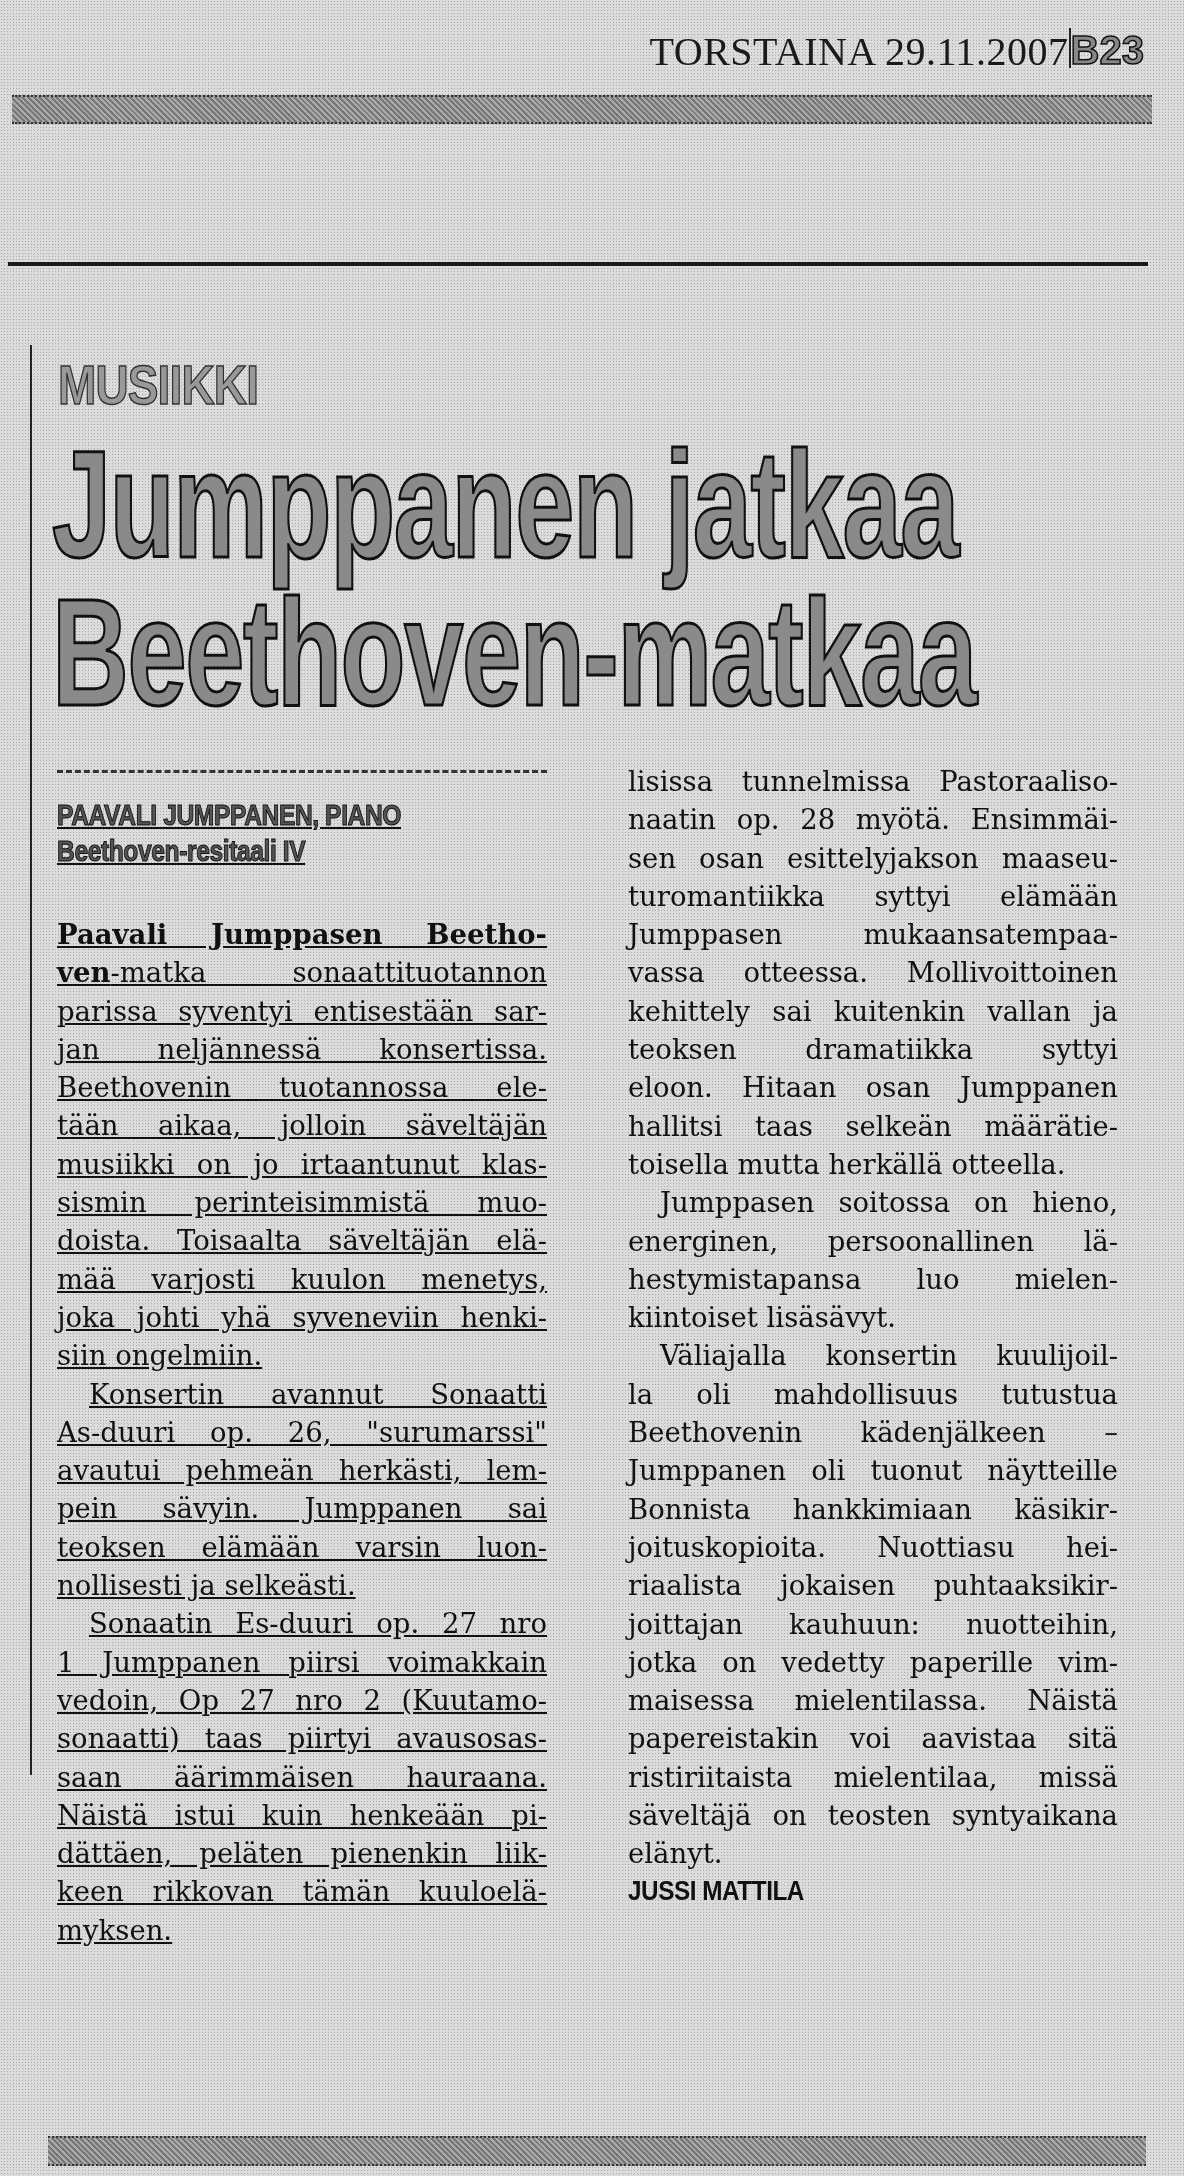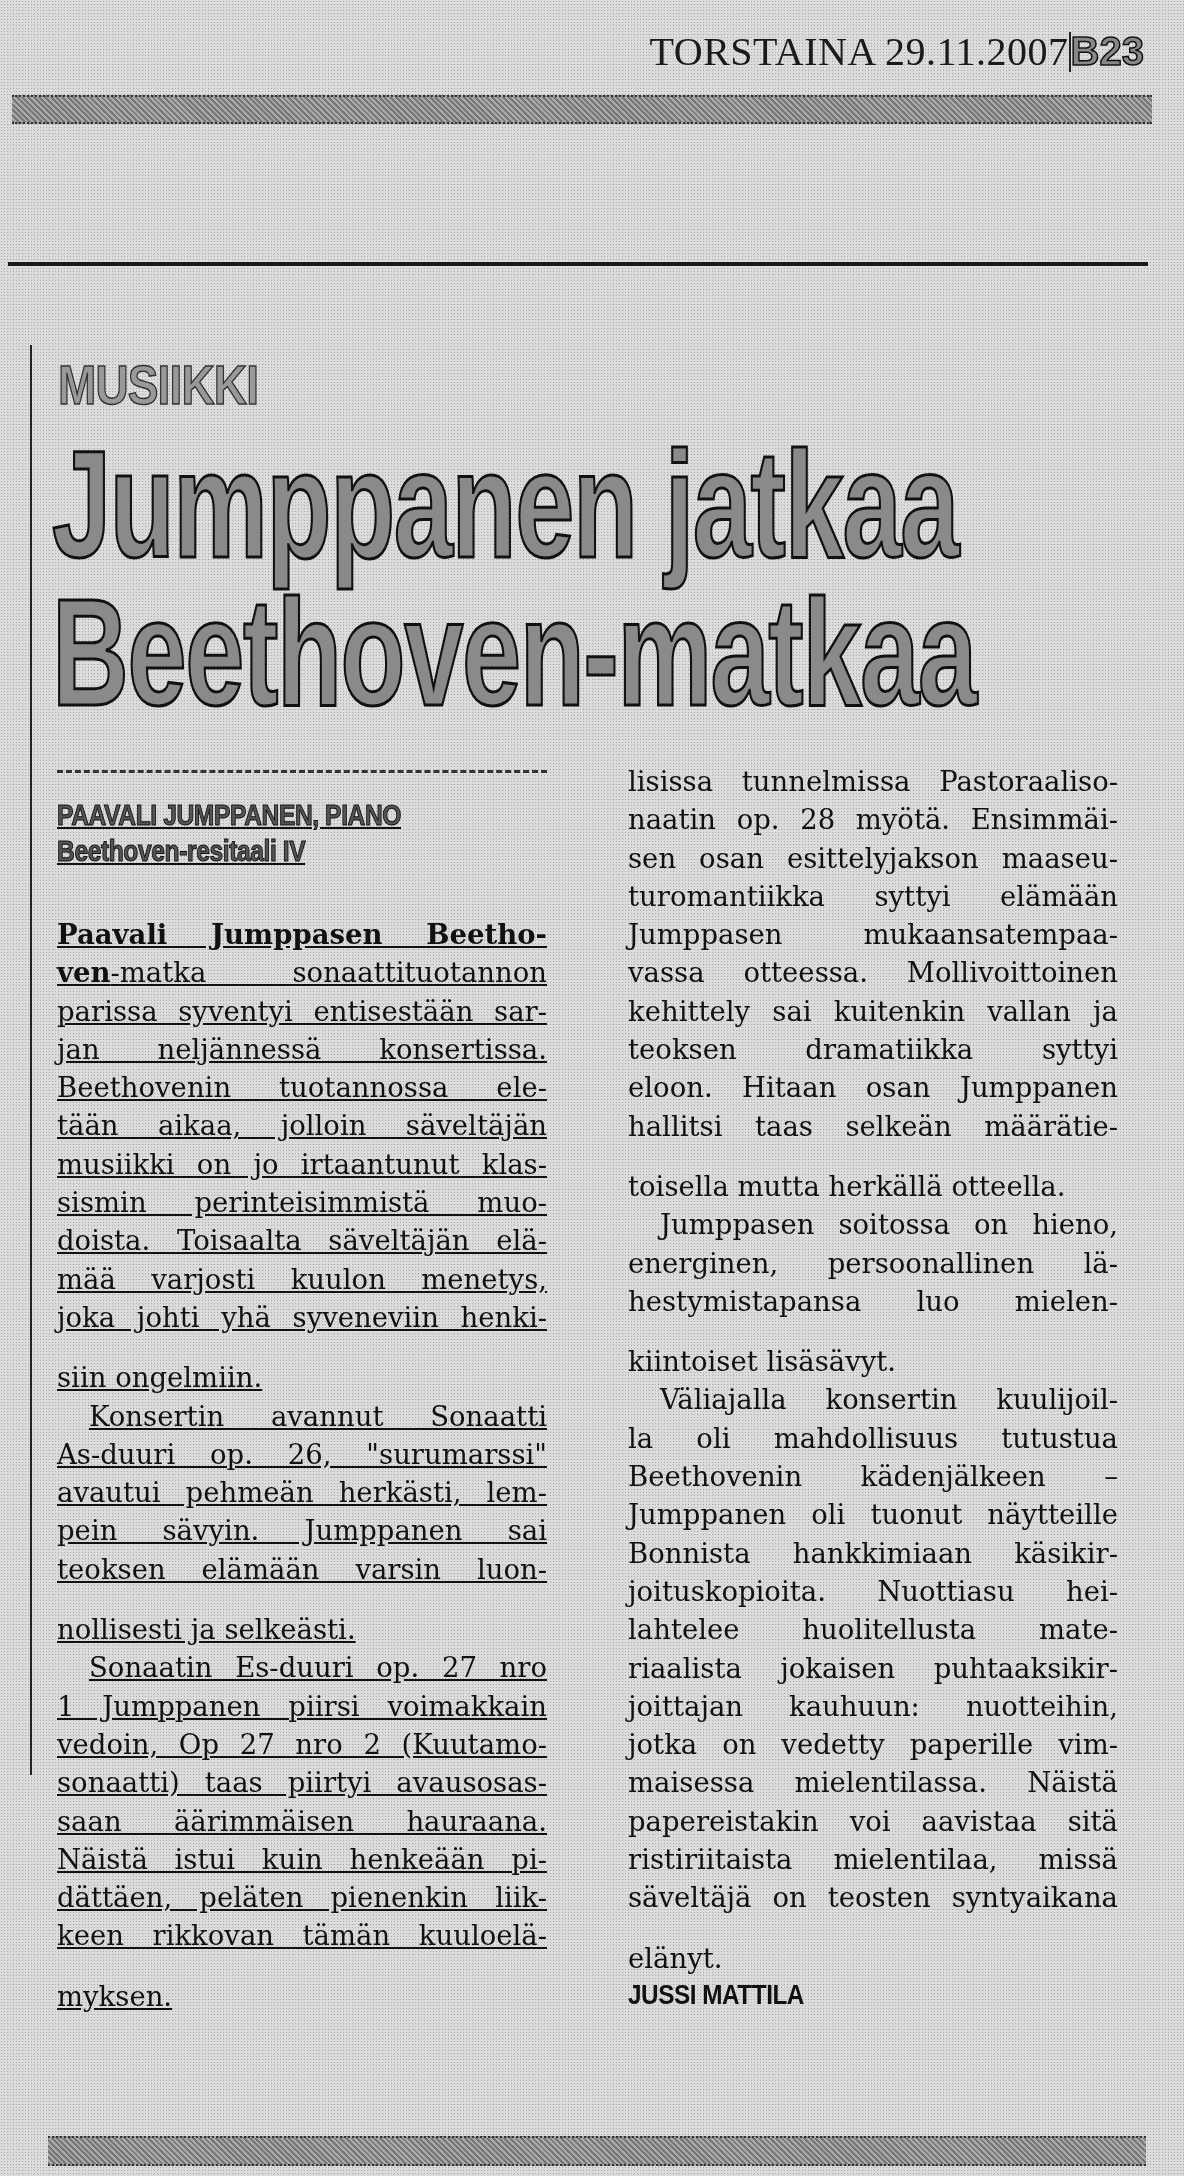--- a/index.html
+++ b/index.html
@@ -9,21 +9,21 @@
     background-image:
       radial-gradient(rgba(0,0,0,0.22) 0.7px, transparent 0.9px),
       radial-gradient(rgba(0,0,0,0.12) 0.7px, transparent 0.9px);
     background-size: 3px 3px, 5px 5px;
     background-position: 0 0, 1px 2px;
     font-family: "DejaVu Serif", serif;
     color: #111;
   }
   .page-header {
     position: absolute; top: 28px; right: 40px;
-    display: flex; align-items: center; 
+    display: flex; align-items: flex-start; 
   }
   .date {
     font-family: "Liberation Serif", serif;
     font-size: 40px; letter-spacing: 0.5px; color: #1a1a1a;
   }
   .sep { width: 2px; height: 40px; background: #222; }
   .pagenum {
     font-family: "Liberation Sans", sans-serif; font-weight: 700;
     font-size: 40px; color: #888; -webkit-text-stroke: 1.5px #111;
   }
@@ -75,21 +75,21 @@
     font-family: "Liberation Sans", sans-serif; font-weight: 700;
     font-size: 29px; line-height: 36px; color: #555;
     -webkit-text-stroke: 1px #111; letter-spacing: -0.5px;
     transform: scaleX(0.85); transform-origin: left; white-space: nowrap;
     margin-bottom: 46px;
   }
   .para { margin: 0; }
   .para.indent { text-indent: 32px; }
   .lead-bold { font-weight: 700; }
   .line { display: block; text-align-last: justify; }
-  .line.last { text-align-last: left; margin-top: 22px; }
+  .line.last { text-align-last: left; }
   .byline {
     font-family: "Liberation Sans", sans-serif; font-weight: 700;
     font-size: 27px; line-height: 36px; letter-spacing: -0.5px;
     transform: scaleX(0.9); transform-origin: left; white-space: nowrap;
   }
   .bottom-bar {
     position: absolute; left: 48px; right: 38px; top: 2136px; height: 26px;
     background: repeating-linear-gradient(45deg,#777 0 2px,#aaa 2px 4px);
     border-top: 2px dotted #333; border-bottom: 2px dotted #333;
   }
@@ -177,21 +177,20 @@
     <span class="line last" style="text-indent:0">kiintoiset lisäsävyt.</span>
   </p>
 
   <p class="para indent">
     <span class="line">Väliajalla konsertin kuulijoil-</span>
     <span class="line" style="text-indent:0">la oli mahdollisuus tutustua</span>
     <span class="line" style="text-indent:0">Beethovenin kädenjälkeen –</span>
     <span class="line" style="text-indent:0">Jumppanen oli tuonut näytteille</span>
     <span class="line" style="text-indent:0">Bonnista hankkimiaan käsikir-</span>
     <span class="line" style="text-indent:0">joituskopioita. Nuottiasu hei-</span>
-    <span class="line" style="text-indent:0">lahtelee huolitellusta mate-</span>
     <span class="line" style="text-indent:0">riaalista jokaisen puhtaaksikir-</span>
     <span class="line" style="text-indent:0">joittajan kauhuun: nuotteihin,</span>
     <span class="line" style="text-indent:0">jotka on vedetty paperille vim-</span>
     <span class="line" style="text-indent:0">maisessa mielentilassa. Näistä</span>
     <span class="line" style="text-indent:0">papereistakin voi aavistaa sitä</span>
     <span class="line" style="text-indent:0">ristiriitaista mielentilaa, missä</span>
     <span class="line" style="text-indent:0">säveltäjä on teosten syntyaikana</span>
     <span class="line last" style="text-indent:0">elänyt.</span>
   </p>
 

